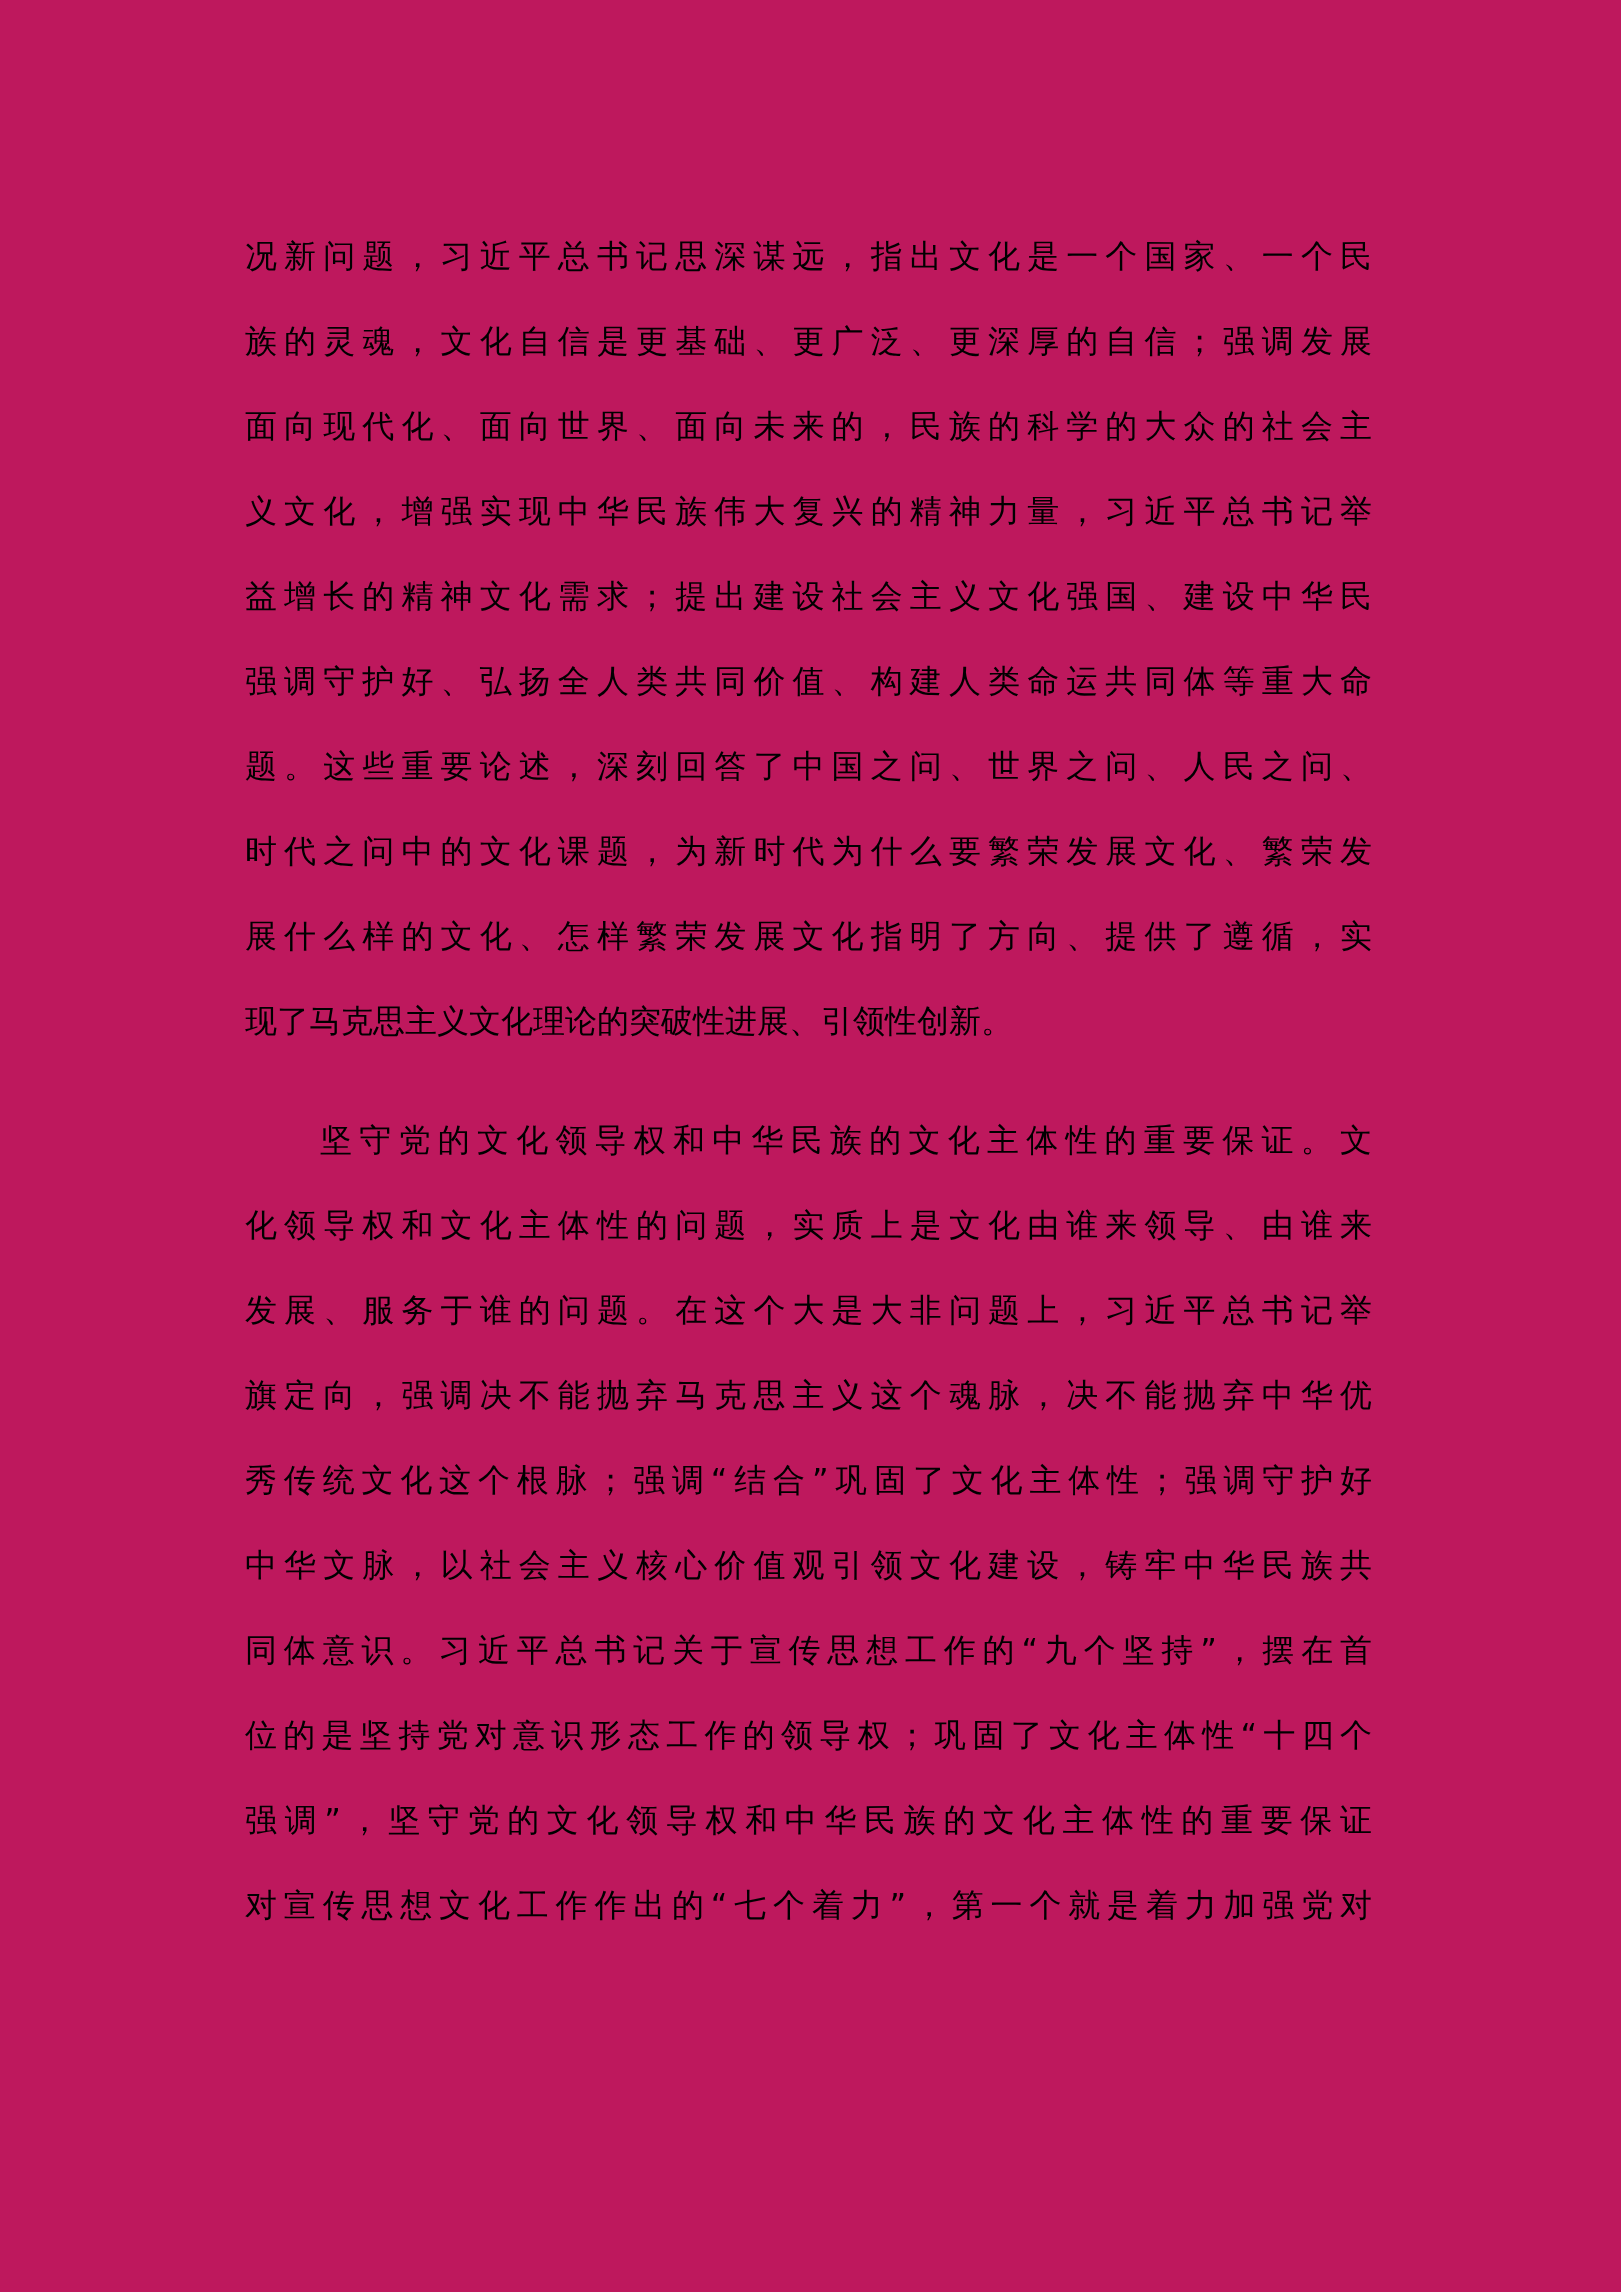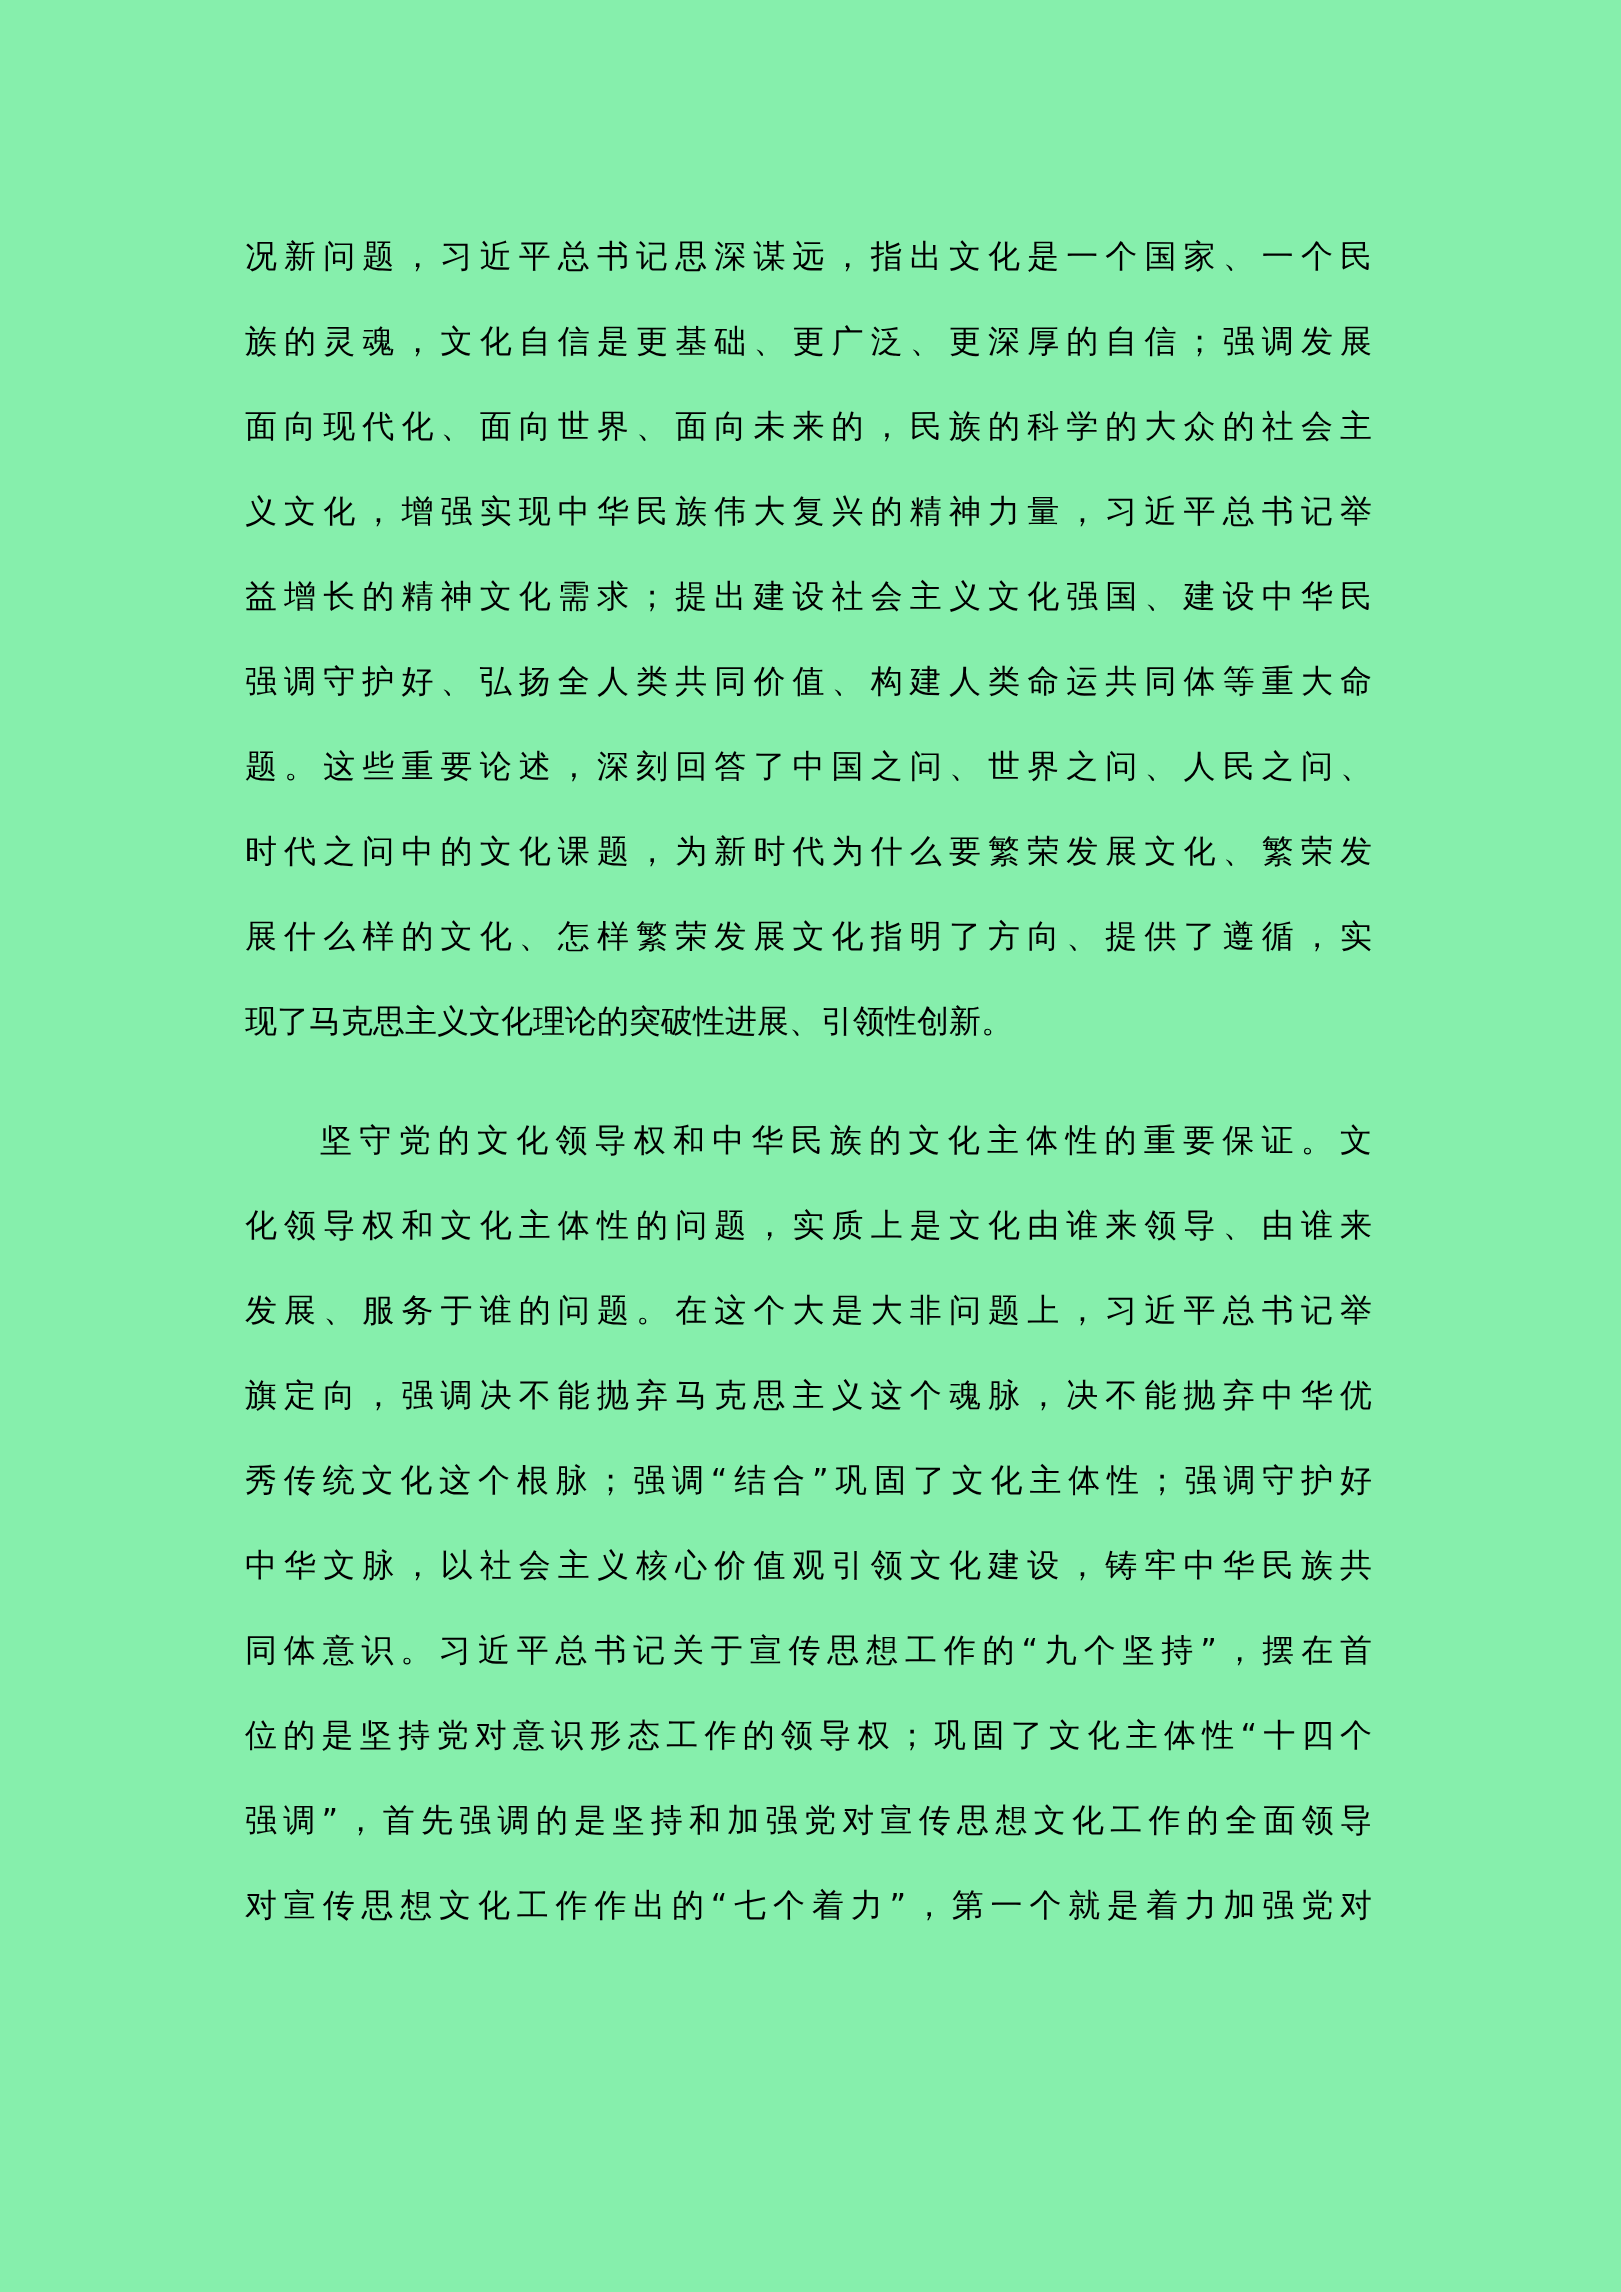--- a/index.html
+++ b/index.html
@@ -4,21 +4,21 @@
 <style>
   html, body {
     margin: 0;
     padding: 0;
     background: #ffffff;
   }
   .page {
     position: relative;
     width: 1621px;
     height: 2293px;
-    background: #86efac;
+    background: #be185d;
     color: #000000;
     font-family: "DejaVu Sans", sans-serif;
     overflow: hidden;
   }
   .text-block {
     position: absolute;
     left: 245px;
     top: 214px;
     width: 1127px;
   }
@@ -69,18 +69,18 @@
       </div>
       <div class="para">
         <div class="line indent-first">坚守党的文化领导权和中华民族的文化主体性的重要保证。文</div>
         <div class="line">化领导权和文化主体性的问题，实质上是文化由谁来领导、由谁来</div>
         <div class="line">发展、服务于谁的问题。在这个大是大非问题上，习近平总书记举</div>
         <div class="line">旗定向，强调决不能抛弃马克思主义这个魂脉，决不能抛弃中华优</div>
         <div class="line">秀传统文化这个根脉；强调“结合”巩固了文化主体性；强调守护好</div>
         <div class="line">中华文脉，以社会主义核心价值观引领文化建设，铸牢中华民族共</div>
         <div class="line">同体意识。习近平总书记关于宣传思想工作的“九个坚持”，摆在首</div>
         <div class="line">位的是坚持党对意识形态工作的领导权；巩固了文化主体性“十四个</div>
-        <div class="line">强调”，首先强调的是坚持和加强党对宣传思想文化工作的全面领导</div>
+        <div class="line">强调”，坚守党的文化领导权和中华民族的文化主体性的重要保证</div>
         <div class="line">对宣传思想文化工作作出的“七个着力”，第一个就是着力加强党对</div>
       </div>
     </div>
 </div>
 
 
 </body></html>

